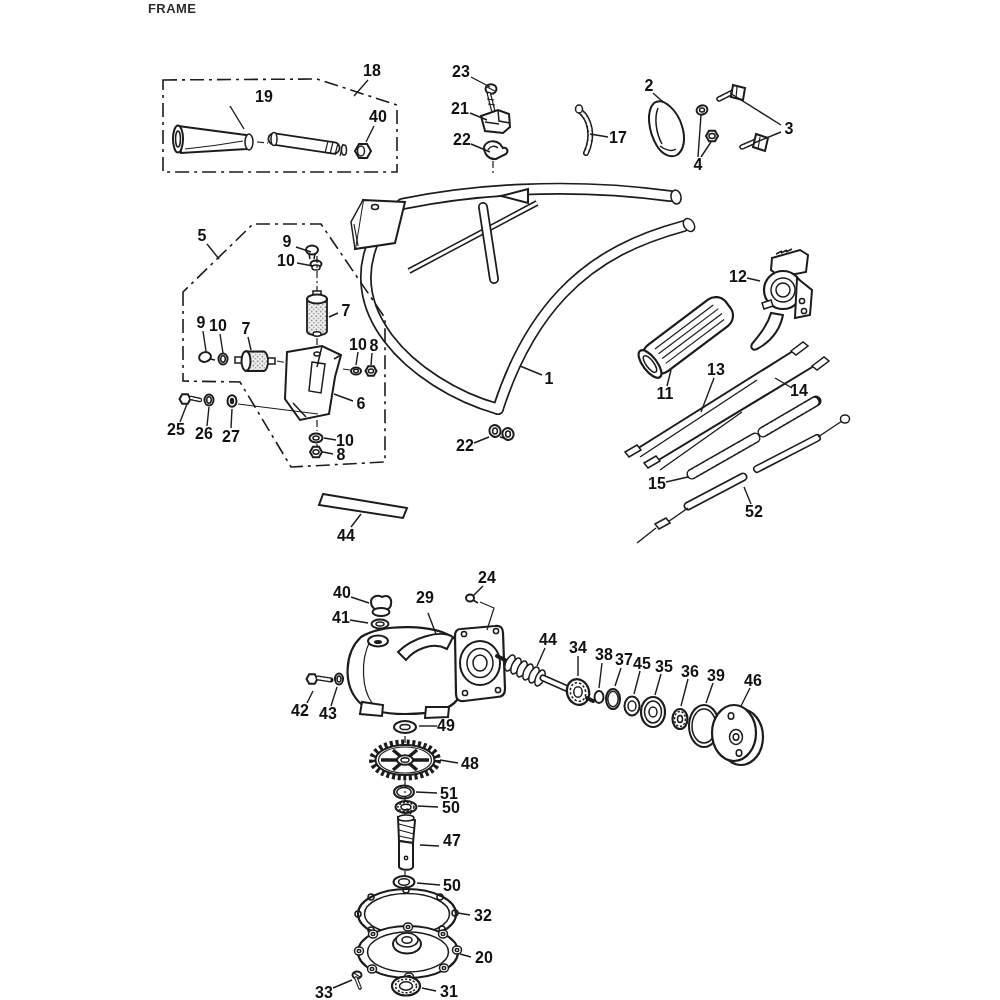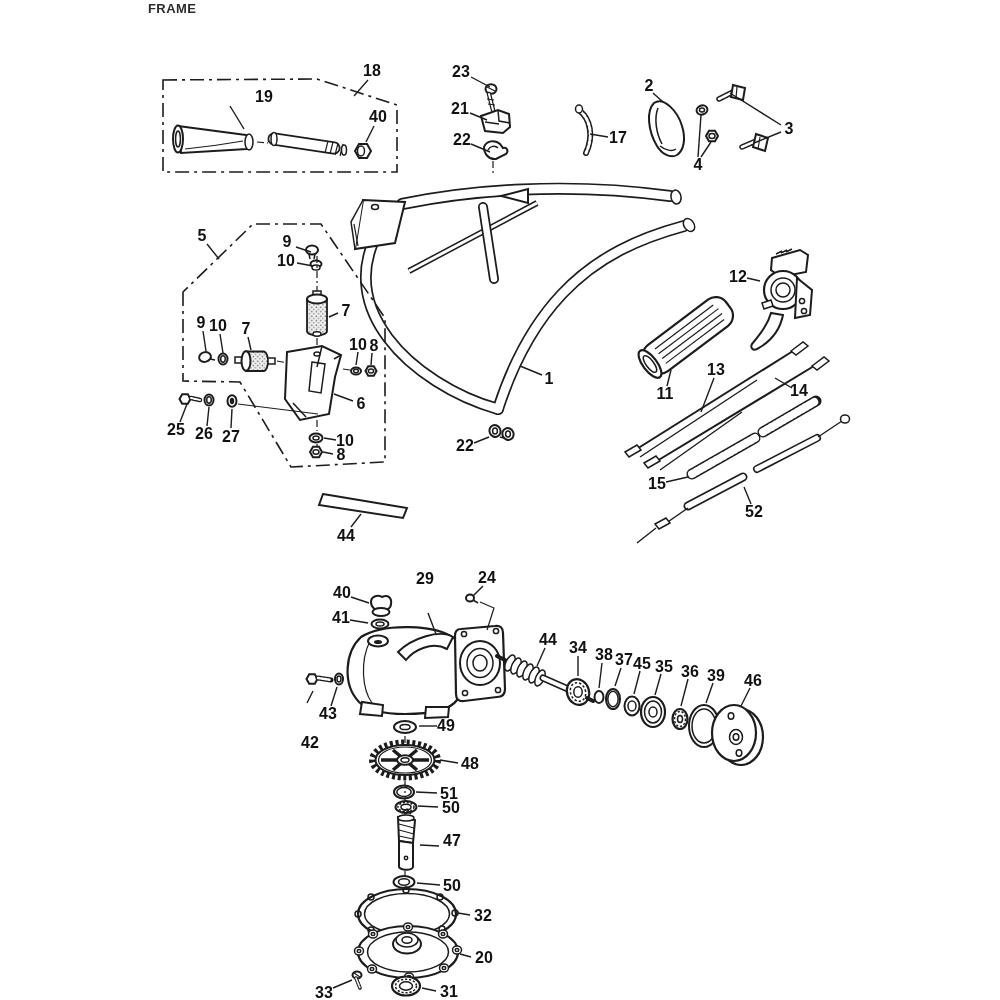--- a/index.html
+++ b/index.html
@@ -553,23 +553,23 @@
       <div class="callout" style="left: 346px; top: 536px;">44</div>
       <div class="callout" style="left: 465px; top: 446px;">22</div>
       <div class="callout" style="left: 738px; top: 277px;">12</div>
       <div class="callout" style="left: 665px; top: 394px;">11</div>
       <div class="callout" style="left: 716px; top: 370px;">13</div>
       <div class="callout" style="left: 799px; top: 391px;">14</div>
       <div class="callout" style="left: 657px; top: 484px;">15</div>
       <div class="callout" style="left: 754px; top: 512px;">52</div>
       <div class="callout" style="left: 342px; top: 593px;">40</div>
       <div class="callout" style="left: 341px; top: 618px;">41</div>
-      <div class="callout" style="left: 425px; top: 579px;">29</div>
+      <div class="callout" style="left: 425px; top: 598px;">29</div>
       <div class="callout" style="left: 487px; top: 578px;">24</div>
-      <div class="callout" style="left: 310px; top: 711px; margin-top: 32px;">42</div>
+      <div class="callout" style="left: 300px; top: 711px;">42</div>
       <div class="callout" style="left: 328px; top: 714px;">43</div>
       <div class="callout" style="left: 446px; top: 726px;">49</div>
       <div class="callout" style="left: 548px; top: 640px;">44</div>
       <div class="callout" style="left: 578px; top: 648px;">34</div>
       <div class="callout" style="left: 604px; top: 655px;">38</div>
       <div class="callout" style="left: 624px; top: 660px;">37</div>
       <div class="callout" style="left: 642px; top: 664px;">45</div>
       <div class="callout" style="left: 664px; top: 667px;">35</div>
       <div class="callout" style="left: 690px; top: 672px;">36</div>
       <div class="callout" style="left: 716px; top: 676px;">39</div>

